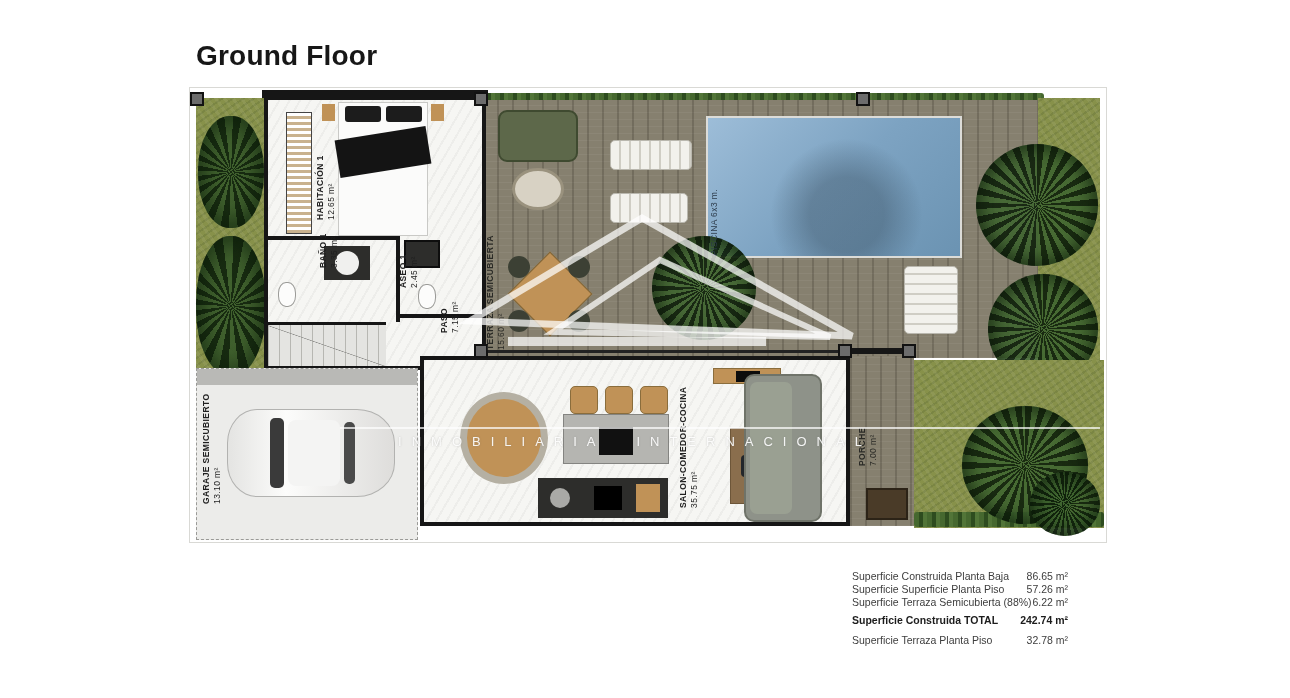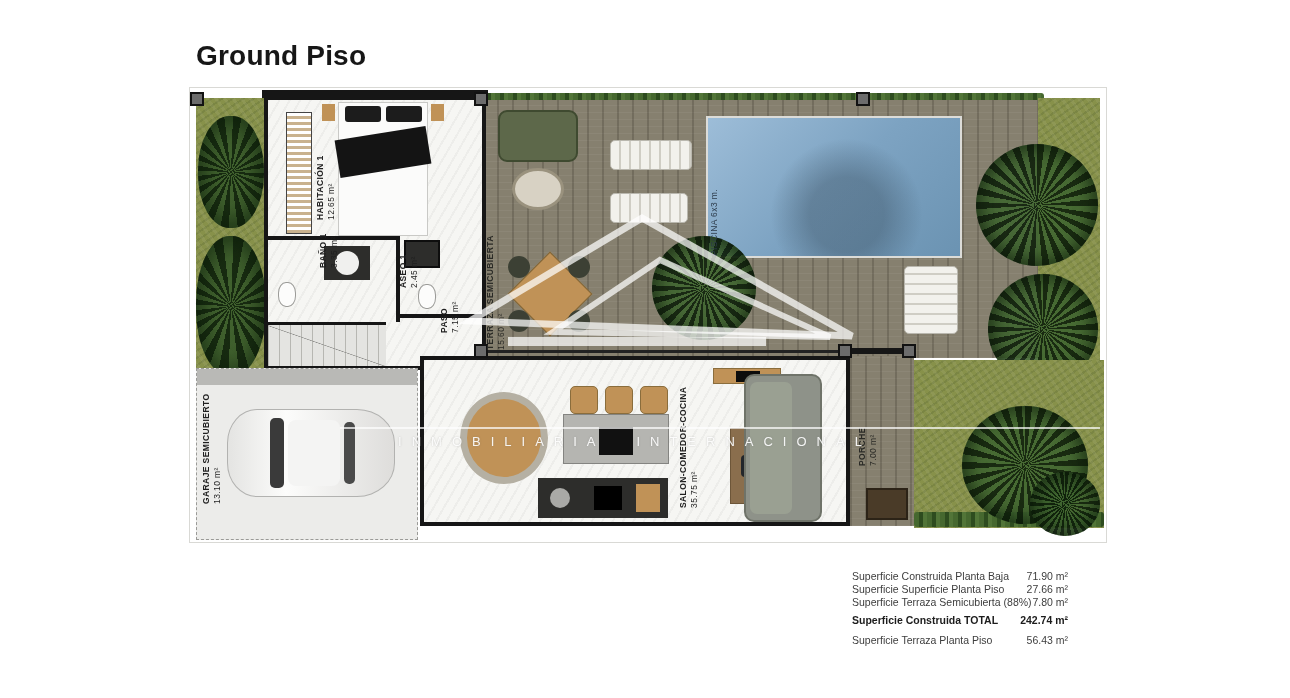--- a/index.html
+++ b/index.html
@@ -48,21 +48,21 @@
   .srow.last{margin-top:7px;}
   
   .stairs{background:#e4e4e1;background-image:
      linear-gradient(to top right, transparent 48.5%, #8f8f8c 49.2%, transparent 50.2%),
      repeating-linear-gradient(90deg,#b7b7b2 0 1.5px,transparent 1.5px 11px);border-top:3px solid #161616;box-sizing:border-box;}
   .hatch{background:repeating-linear-gradient(0deg,#c9b28e 0 3px,#ffffff 3px 6px);border:1px solid #444;box-sizing:border-box;}
 </style>
 </head>
 <body>
 
-<div class="abs" id="page-title">Ground Piso</div>
+<div class="abs" id="page-title">Ground Floor</div>
 
 <div class="abs" id="plan">
 
   <div class="abs grass" style="left:6px;top:10px;width:72px;height:292px;"></div>
   <div class="abs tree" style="left:8px;top:28px;width:66px;height:112px;"></div>
   <div class="abs tree" style="left:6px;top:148px;width:70px;height:140px;"></div>
   <div class="abs hedge" style="left:292px;top:5px;width:562px;height:14px;"></div>
 
   <div class="abs deck" style="left:292px;top:12px;width:556px;height:258px;"></div>
   <div class="abs grass" style="left:848px;top:10px;width:62px;height:262px;"></div>
@@ -198,31 +198,31 @@
     <polygon points="363,244 470,172 640,249" fill="none" stroke="rgba(255,255,255,0.72)" stroke-width="6"></polygon>
     <rect x="318" y="249" width="258" height="9" fill="rgba(255,255,255,0.72)"></rect>
   </svg>
   <div class="abs wm" id="wm-line"></div>
   <div class="abs wm" id="wm-tagline">INMOBILIARIA INTERNACIONAL</div>
 </div>
 
 <div class="abs" id="summary">
   <div class="srow">
     <span>Superficie Construida Planta Baja</span>
-    <span>71.90 m²</span>
+    <span>86.65 m²</span>
   </div>
   <div class="srow">
     <span>Superficie Superficie Planta Piso</span>
-    <span>27.66 m²</span>
+    <span>57.26 m²</span>
   </div>
   <div class="srow">
     <span>Superficie Terraza Semicubierta (88%)</span>
-    <span>7.80 m²</span>
+    <span>6.22 m²</span>
   </div>
   <div class="srow total">
     <span>Superficie Construida TOTAL</span>
     <span>242.74 m²</span>
   </div>
   <div class="srow last">
     <span>Superficie Terraza Planta Piso</span>
-    <span>56.43 m²</span>
+    <span>32.78 m²</span>
   </div>
 </div>
 
 </body></html>

